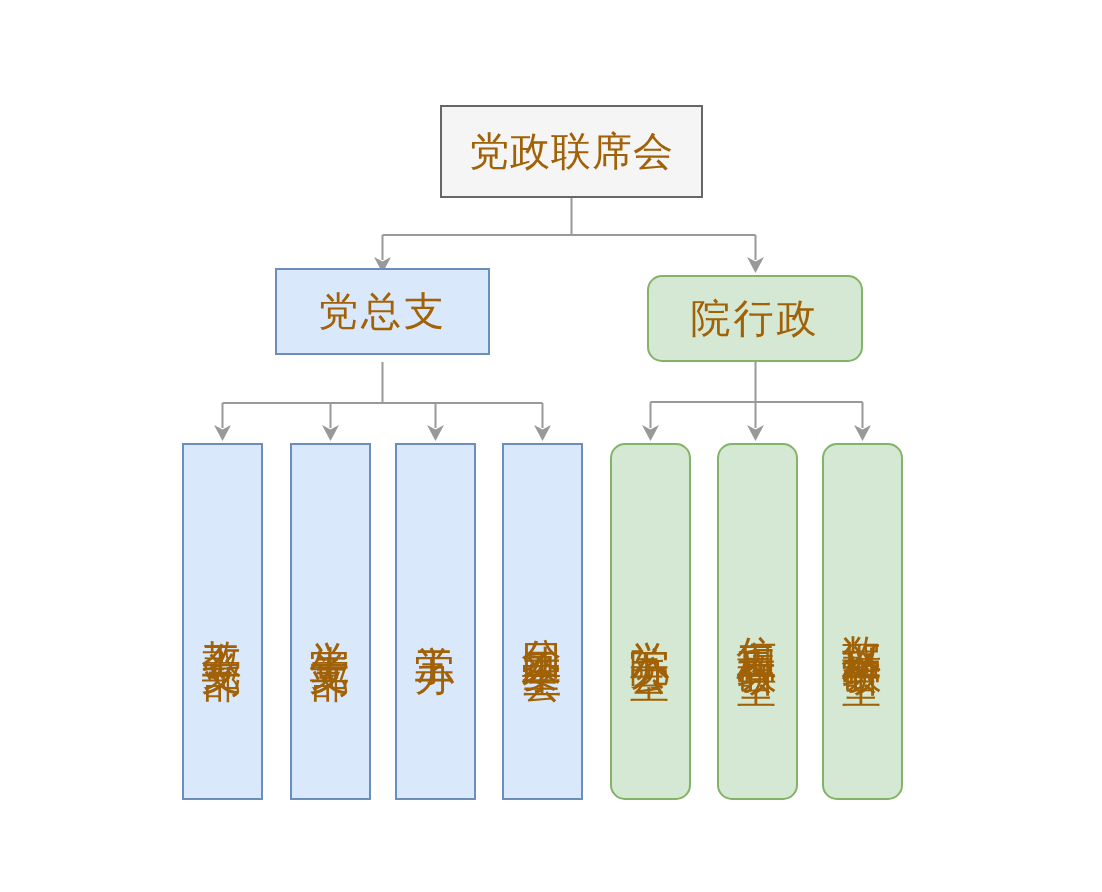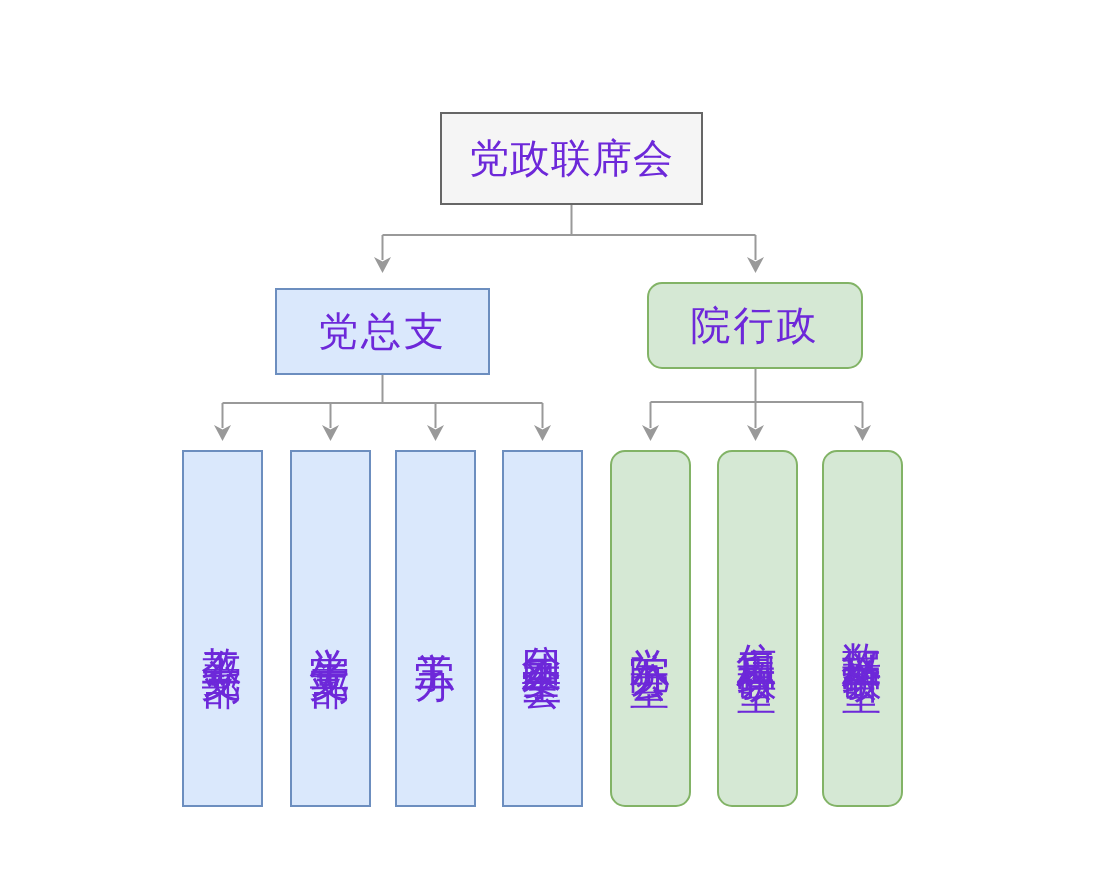--- a/index.html
+++ b/index.html
@@ -24,24 +24,23 @@
     z-index: 1;
   }
   .node {
     position: absolute;
     display: flex;
     align-items: center;
     justify-content: center;
     box-sizing: border-box;
     border: 2px solid;
     font-size: 40px;
-    color: #6d28d9;
+    color: #a16207;
     z-index: 2;
     text-align: center;
-    margin-top: 7px;
   }
   .node-root {
     left: 440px;
     top: 105px;
     width: 263px;
     height: 93px;
     background: #f5f5f5;
     border-color: #666666;
     letter-spacing: 1px;
   }
@@ -49,21 +48,21 @@
     background: #dae8fc;
     border-color: #6c8ebf;
   }
   .theme-green {
     background: #d5e8d4;
     border-color: #82b366;
     border-radius: 15px;
   }
   .branch-left {
     left: 275px;
-    top: 281px;
+    top: 268px;
     width: 215px;
     height: 87px;
     letter-spacing: 3px;
   }
   .branch-right {
     left: 647px;
     top: 275px;
     width: 216px;
     height: 87px;
     letter-spacing: 3px;

